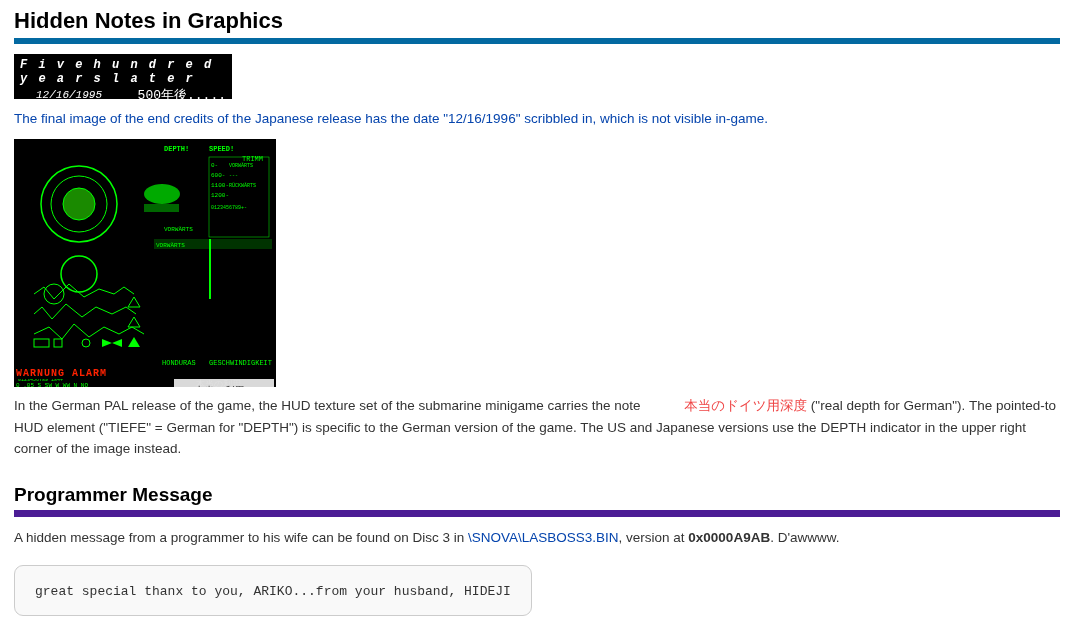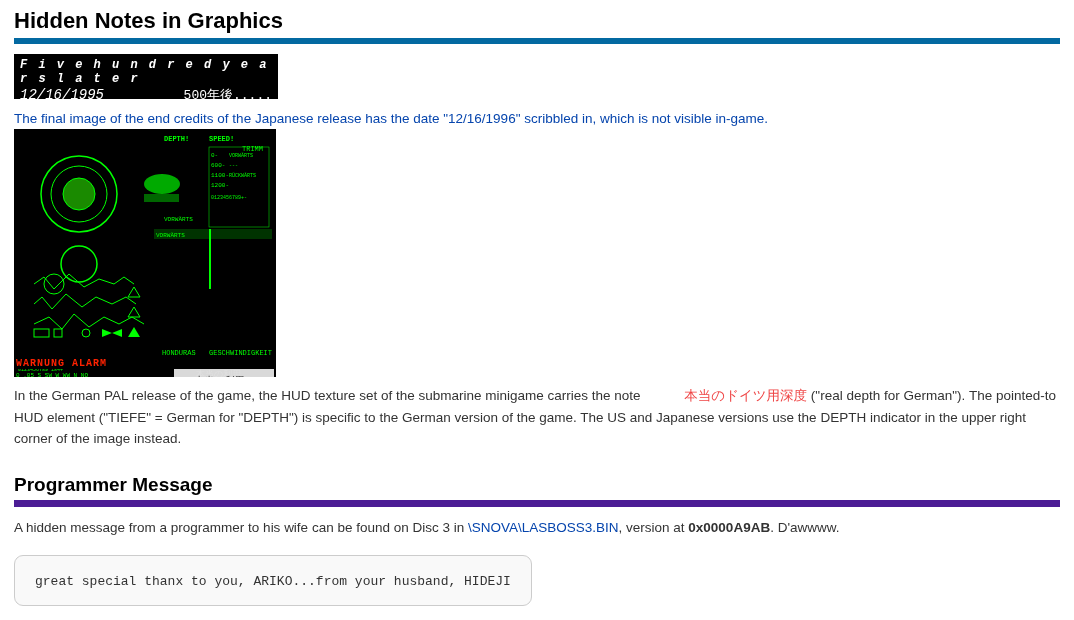--- a/index.html
+++ b/index.html
@@ -36,21 +36,21 @@
       margin-bottom: 10px;
     }
 
     .image-block {
       display: block;
       margin-bottom: 8px;
     }
 
     
     .img-credits {
-      width: 264px;
+      width: 218px;
       height: 45px;
       background: #000;
       display: flex;
       flex-direction: column;
       align-items: flex-start;
       justify-content: space-between;
       padding: 4px 6px;
       font-family: 'Courier New', monospace;
       color: #fff;
       font-size: 11px;
@@ -67,32 +67,33 @@
 
     .img-credits .bottom-row {
       display: flex;
       justify-content: space-between;
       width: 100%;
       align-items: center;
       font-size: 10px;
     }
 
     .img-credits .date {
-      font-size: 14px;
+      font-size: 11px;
       font-style: italic;
+      margin-left: 16px;
     }
 
     .img-credits .jp-text {
       font-size: 13px;
     }
 
     .description-text {
       color: #0645ad;
       font-size: 13.5px;
-      margin-bottom: 0;
+      margin-bottom: 10px;
       line-height: 1.5;
     }
 
     
     .main-text {
       font-size: 13.5px;
       color: #333;
       line-height: 1.6;
       margin-bottom: 20px;
     }

